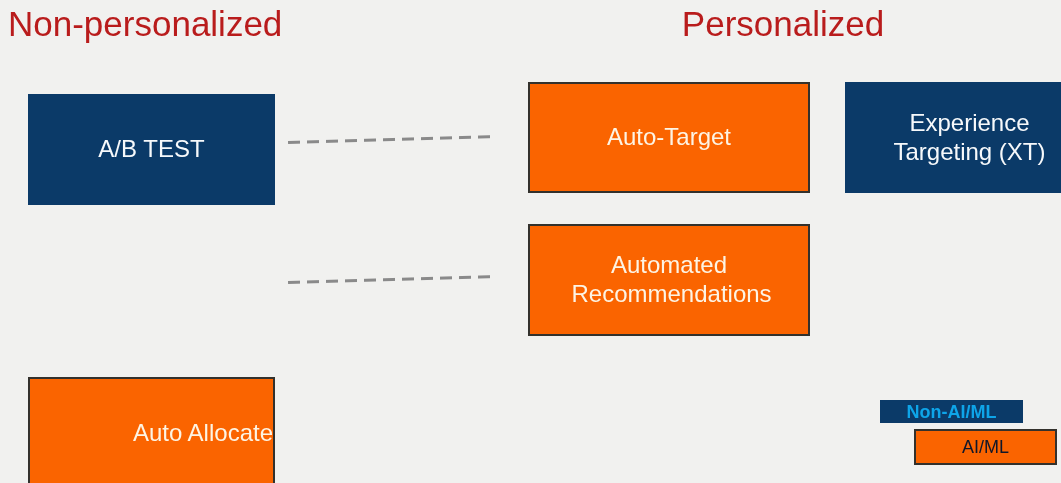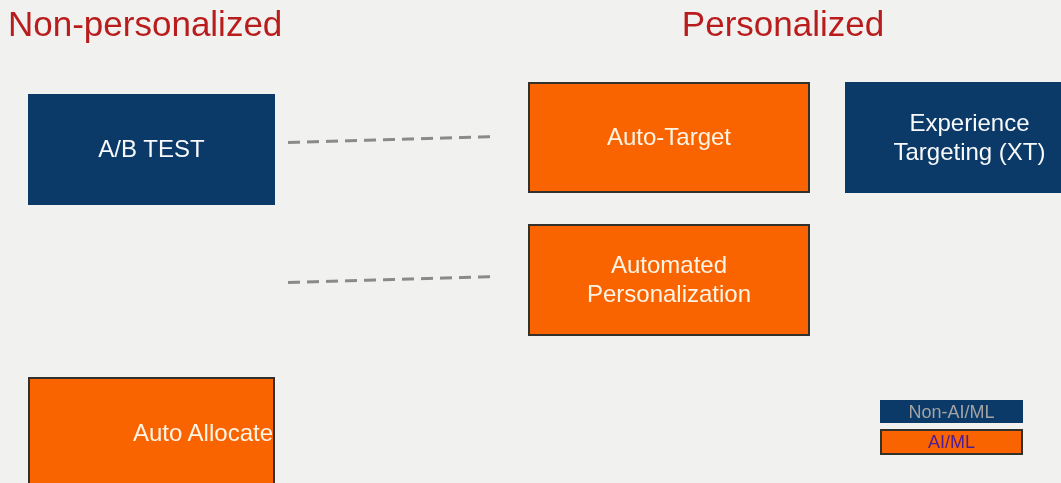--- a/index.html
+++ b/index.html
@@ -84,27 +84,29 @@
     margin-bottom: 6px;
     display: flex;
     align-items: center;
     justify-content: center;
     font-size: 18px;
     line-height: 1;
     box-sizing: border-box;
   }
   .legend-non-ai {
     background: #0b3a68;
-    color: #a3a3a3;
+    color: #0ea5e9;
+    font-weight: bold;
   }
   .legend-ai {
     background: #fa6400;
-    color: #4c1d95;
+    color: #0f172a;
     border: 2px solid #33312c;
-    height: 26px;
+    height: 36px;
+    margin-left: 34px;
   }
 </style>
 </head>
 <body>
 
 <div class="canvas">
 
   <div class="heading heading-left">Non-personalized</div>
 
   <div class="heading heading-right">Personalized</div>
@@ -120,21 +122,21 @@
   </div>
 
   <div class="node non-ai c2 r0">
     <span class="label label-narrow">Experience Targeting (XT)</span>
   </div>
 
 
   <div class="connector row2"></div>
 
   <div class="node ai c1 r1">
-    <span class="label label-narrow">Automated Personalization</span>
+    <span class="label label-narrow">Automated Recommendations</span>
   </div>
 
 
   <div class="node ai c0 r2">
     <span class="label">Auto Allocate</span>
   </div>
 
   <div class="legend">
     <div class="legend-item legend-non-ai">
       <span>Non-AI/ML</span>

